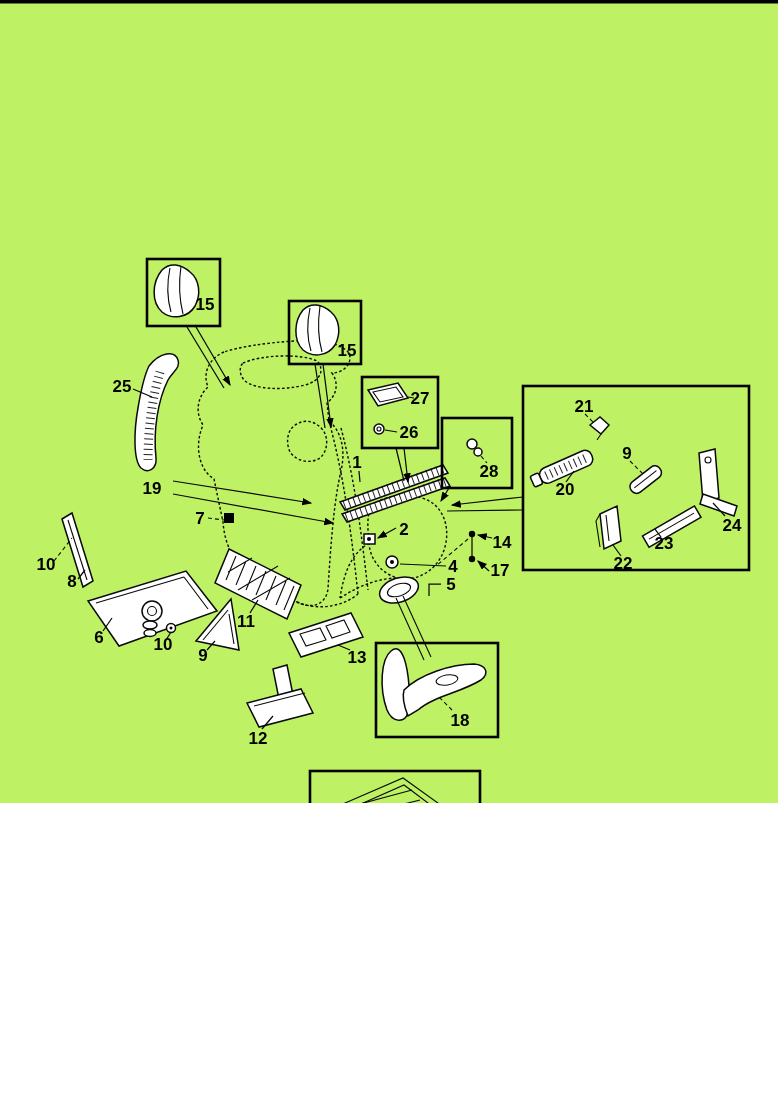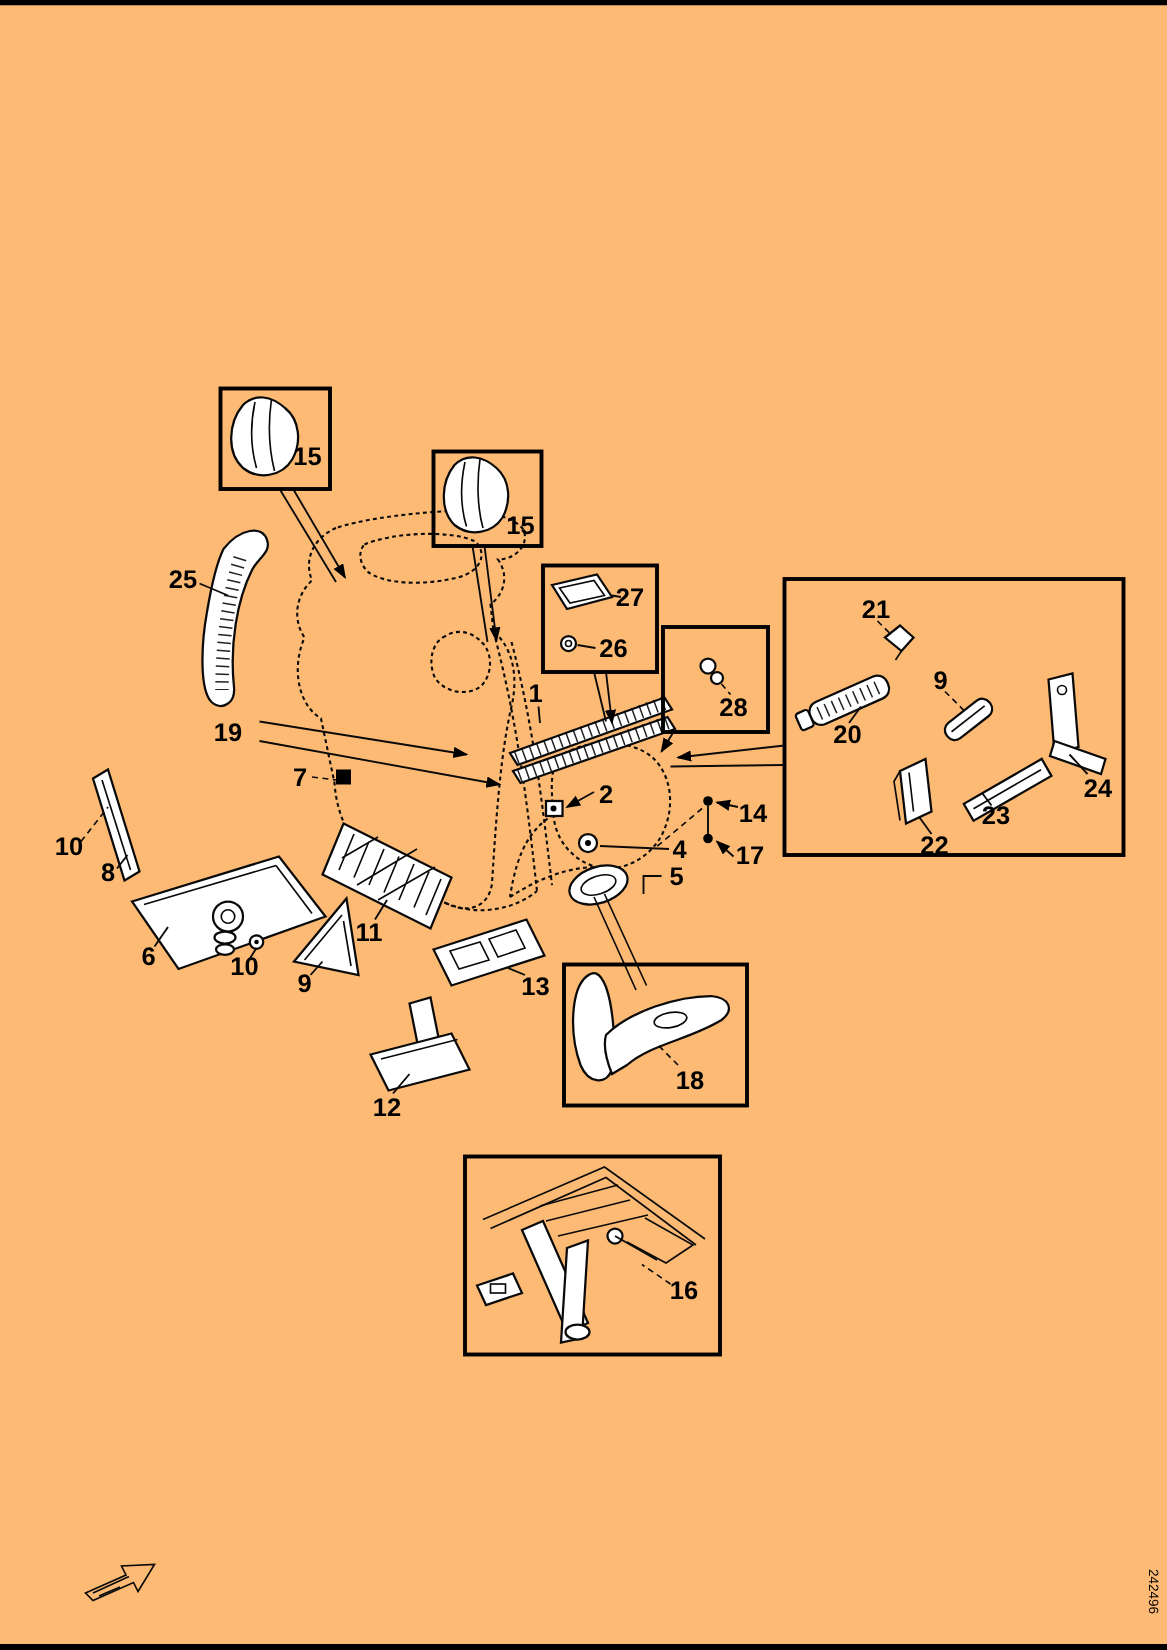--- a/index.html
+++ b/index.html
@@ -1,16 +1,16 @@
 <!DOCTYPE html>
 <html><head>
 <meta charset="utf-8">
 <style>
   html,body{margin:0;padding:0;background:#ffffff;}
-  .page{position:relative;width:778px;height:1100px;background:#fdba74;overflow:hidden;
+  .page{position:relative;width:778px;height:803px;background:#bef264;overflow:hidden;
         font-family:"Liberation Sans",sans-serif;}
   svg{position:absolute;left:0;top:0;}
   .frame{fill:none;stroke:#0a0a0a;stroke-width:1.4;stroke-dasharray:2.6 2.2;}
   .part{fill:#ffffff;stroke:#0a0a0a;stroke-width:1.5;}
   .partline{fill:none;stroke:#0a0a0a;stroke-width:1.1;}
   .lead{fill:none;stroke:#0a0a0a;stroke-width:1.25;}
   .leaddash{fill:none;stroke:#0a0a0a;stroke-width:1.1;stroke-dasharray:4 3;}
   .box{fill:none;stroke:#000000;stroke-width:2.6;}
   .tick{fill:none;stroke:#0a0a0a;stroke-width:9;stroke-dasharray:1 4.2;opacity:.9;}
   .callout{font:bold 17px "Liberation Sans",sans-serif;fill:#000;text-anchor:middle;}

